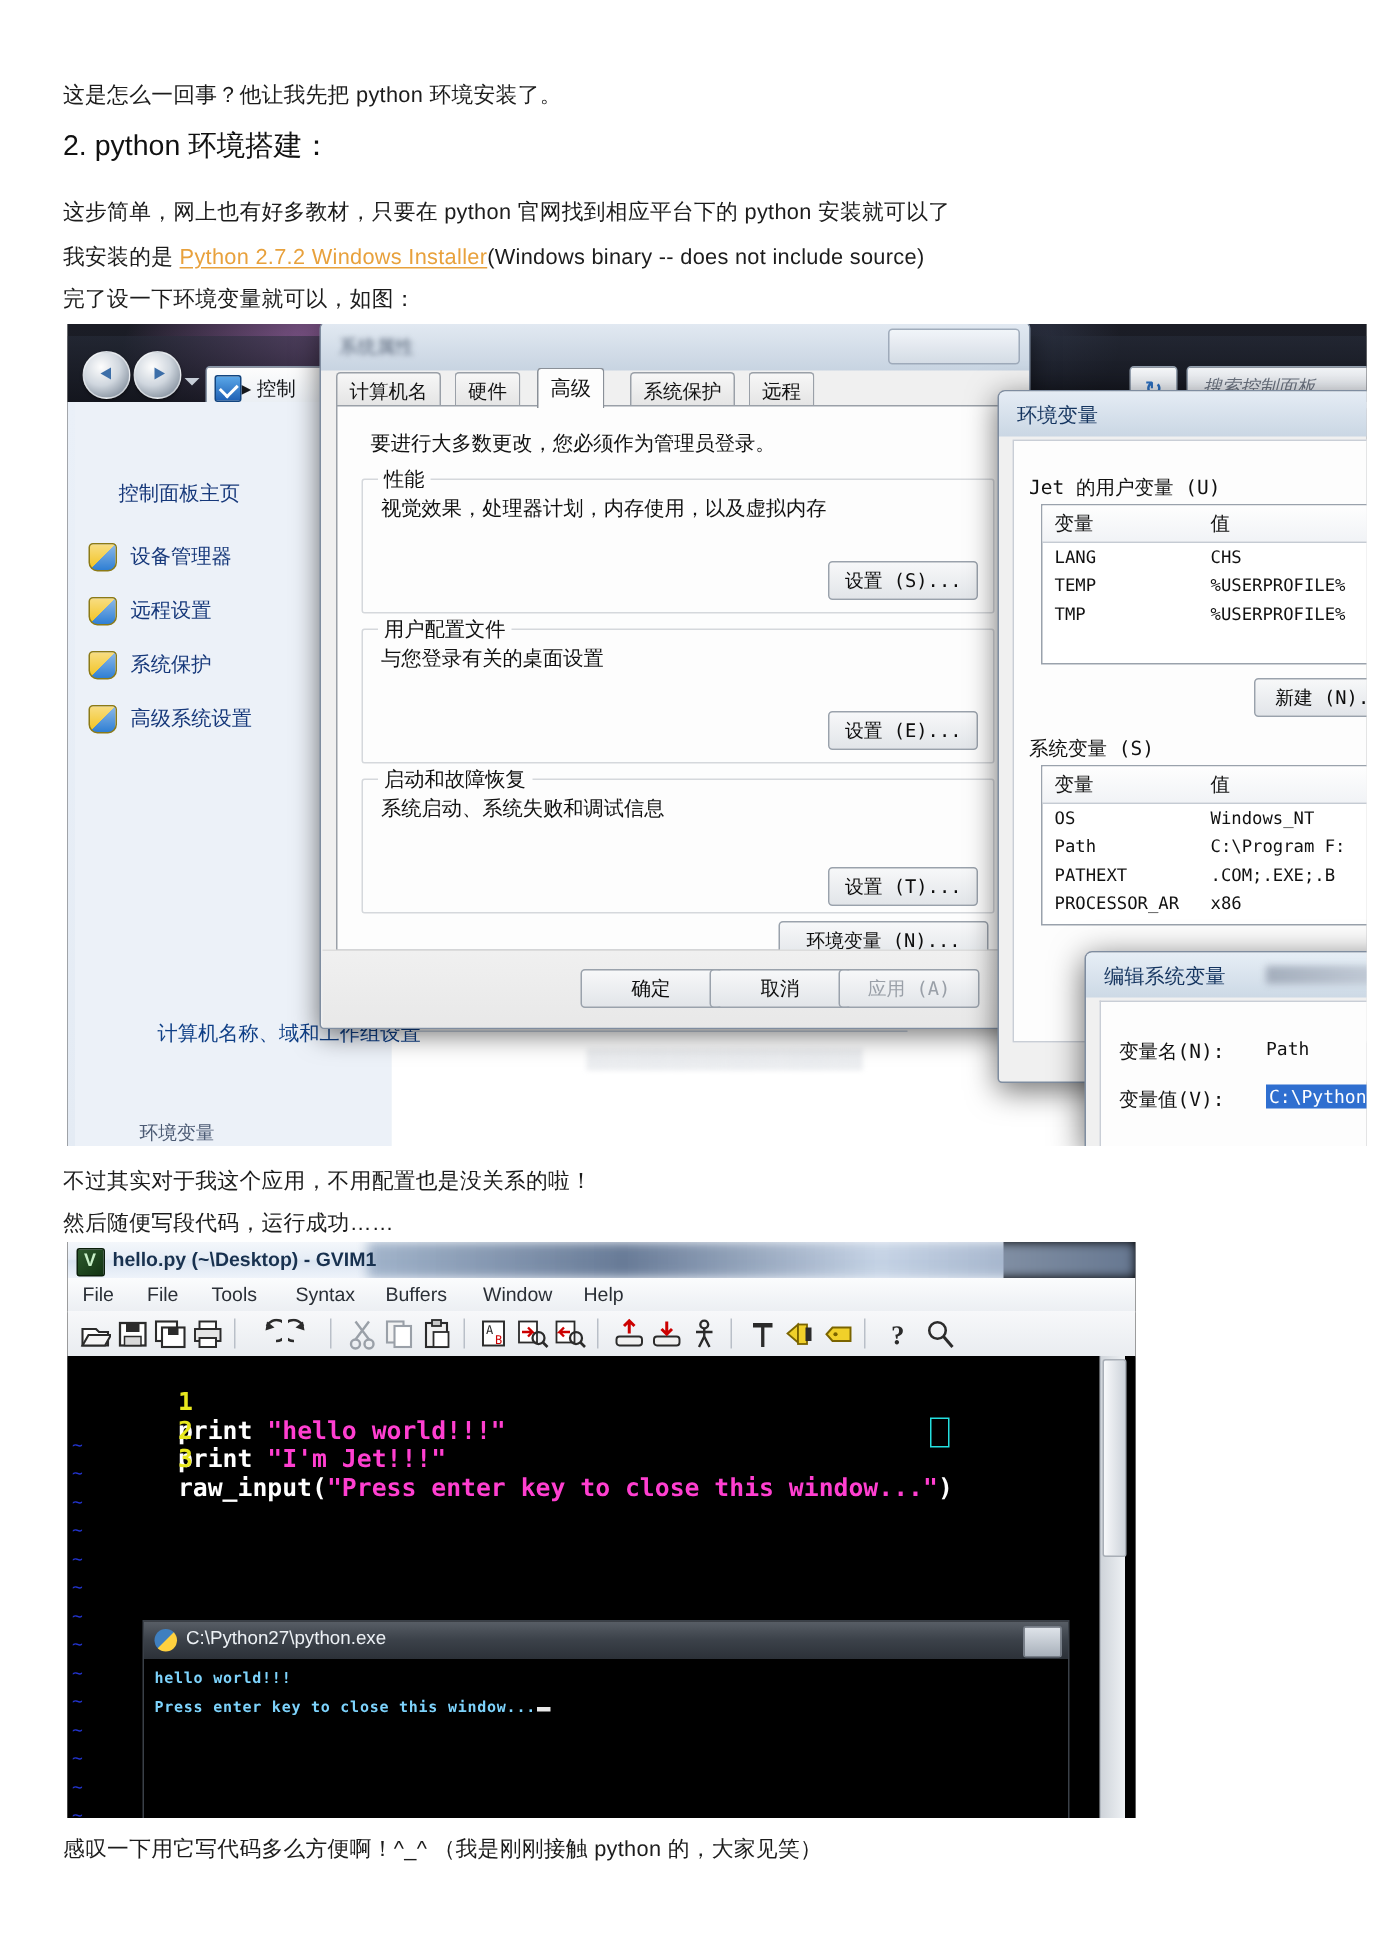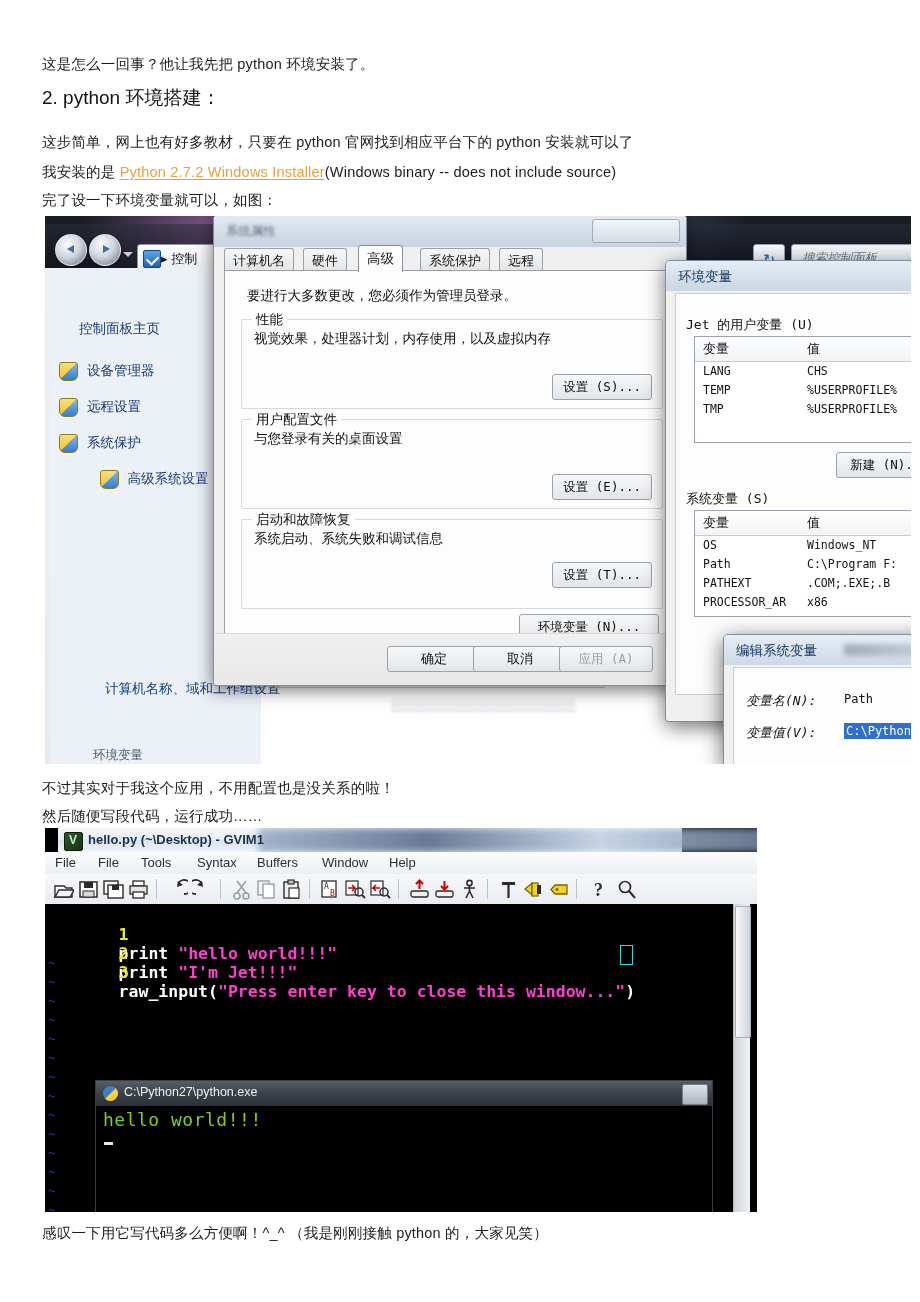--- a/index.html
+++ b/index.html
@@ -135,28 +135,28 @@
   .editdlg{position:absolute;left:678px;top:418px;width:242px;height:130px;
     background:#f0f0f0;border:1px solid #7f8da0;border-radius:5px 5px 0 0;
     box-shadow:0 5px 22px rgba(0,0,0,.6);overflow:hidden;}
   .editdlg-title{position:absolute;left:0;top:0;width:242px;height:30px;
     background:linear-gradient(180deg,rgba(230,238,246,.96),rgba(203,216,229,.96));}
   .editdlg-title span{position:absolute;left:12px;top:7px;font-size:13.5px;color:#14345f;}
   .editdlg-titleblur{position:absolute;left:120px;top:9px;width:90px;height:12px;
     background:linear-gradient(90deg,#9aa4b3,#c6ced9);filter:blur(2.4px);opacity:.85;}
   .editpane{position:absolute;left:9px;top:32px;width:224px;height:96px;background:#fdfdfd;border:1px solid #c9ced6;border-bottom:none;}
   .ed-lbl{position:absolute;left:12px;font-size:13px;color:#111;white-space:nowrap;
-    font-family:"DejaVu Sans Mono","Liberation Mono",monospace;font-style:italic;}
+    font-family:"DejaVu Sans Mono","Liberation Mono",monospace;}
   .ed-val{position:absolute;left:110px;font-size:12px;color:#111;white-space:nowrap;
     font-family:"DejaVu Sans Mono","Liberation Mono",monospace;}
   .ed-val.sel{background:#2f6fd0;color:#ffffff;padding:1px 2px;}
 
   
   .shot2{position:absolute;left:45px;top:828px;width:712px;height:384px;overflow:hidden;background:#000;}
-  .gv-titlebar{position:absolute;left:13px;top:0;width:624px;height:24px;
+  .gv-titlebar{position:absolute;left:0;top:0;width:624px;height:24px;
     background:linear-gradient(180deg,#f4f7fb 0%,#e6edf6 48%,#dae4f1 52%,#eef3fa 100%);}
   .gv-titleblur{position:absolute;left:200px;top:0;width:512px;height:24px;
     background:linear-gradient(90deg,rgba(150,170,195,.85),rgba(90,110,140,.9),rgba(190,205,225,.8),rgba(120,140,170,.85));
     filter:blur(3.5px);}
   .gv-icon{position:absolute;left:6px;top:4px;width:17px;height:17px;
     background:linear-gradient(135deg,#2d5a2d,#123312);border:1px solid #0b1f0b;border-radius:2px;}
   .gv-icon:after{content:"V";position:absolute;left:4px;top:0px;font-size:12px;color:#c8f0c8;font-weight:bold;}
   .gv-title{position:absolute;left:30px;top:4px;font-size:13px;color:#18314f;font-weight:bold;white-space:nowrap;}
   .gv-menubar{position:absolute;left:0;top:24px;width:712px;height:22px;
     background:linear-gradient(180deg,#fbfcfd,#eceff3);border-bottom:1px solid #dfe3e8;}
@@ -185,22 +185,22 @@
   .cons{position:absolute;left:50px;top:176px;width:616px;height:208px;
     background:#000;border:1px solid #3a4048;box-shadow:0 3px 14px rgba(0,0,0,.8);}
   .cons-title{position:absolute;left:0;top:0;width:616px;height:25px;
     background:linear-gradient(180deg,#585e66 0%,#3b4149 50%,#2c3138 100%);}
   .cons-ico{position:absolute;left:7px;top:5px;width:15px;height:15px;border-radius:50%;
     background:linear-gradient(135deg,#3f7fbf 0%,#3f7fbf 48%,#ffd13f 52%,#ffd13f 100%);}
   .cons-titletxt{position:absolute;left:28px;top:4px;font-size:12.5px;color:#edf1f5;white-space:nowrap;}
   .cons-btn{position:absolute;right:4px;top:3px;width:24px;height:19px;
     background:linear-gradient(180deg,#dfe4ea,#a9b1bb);border:1px solid #767d87;border-radius:2px;}
   .cons-body{position:absolute;left:1px;top:25px;width:606px;height:182px;background:#000;padding:4px 0 0 6px;}
-  .cons-line{font-family:"DejaVu Sans Mono","Liberation Mono",monospace;font-size:18px;line-height:19px;
-    color:#84cc16;white-space:pre;font-weight:normal;letter-spacing:.5px;}
+  .cons-line{font-family:"DejaVu Sans Mono","Liberation Mono",monospace;font-size:10px;line-height:19px;
+    color:#7dd3fc;white-space:pre;font-weight:bold;letter-spacing:.5px;}
   .cons-caret{display:inline-block;width:9px;height:3px;background:#e8e8e8;vertical-align:baseline;margin-left:1px;}
 </style>
 </head>
 <body>
 
 <div class="doc">
   <div class="para" style="left:42px;top:54px;">这是怎么一回事？他让我先把 python 环境安装了。</div>
   <div class="h2" style="left:42px;top:86px;">2. python 环境搭建：</div>
   <div class="para" style="left:42px;top:132px;">这步简单，网上也有好多教材，只要在 python 官网找到相应平台下的 python 安装就可以了</div>
   <div class="para" style="left:42px;top:162px;"><span>我安装的是 </span><a class="link" href="#">Python 2.7.2 Windows Installer</a><span>(Windows binary -- does not include source)</span></div>
@@ -244,21 +244,21 @@
           <span>设备管理器</span>
         </div>
         <div class="cp-li" style="top:128px;">
           <div class="shield"></div>
           <span>远程设置</span>
         </div>
         <div class="cp-li" style="top:164px;">
           <div class="shield"></div>
           <span>系统保护</span>
         </div>
-        <div class="cp-li" style="top:200px;justify-content:center;">
+        <div class="cp-li" style="top:200px;">
           <div class="shield"></div>
           <span>高级系统设置</span>
         </div>
       </div>
       <div class="cp-main">
         <div class="cp-blur" style="left:130px;top:430px;">▒▒▒▒▒▒▒▒▒▒▒▒▒▒▒▒▒▒▒▒</div>
       </div>
     </div>
     <div class="cp-seealso">环境变量</div>
     <div class="cp-grouptitle">计算机名称、域和工作组设置</div>
@@ -289,21 +289,21 @@
 
       <div class="group" style="top:148px;height:88px;">
         <div class="group-lbl">用户配置文件</div>
         <div class="group-desc">与您登录有关的桌面设置</div>
         <div class="winbtn" style="right:10px;bottom:8px;">设置 (E)...</div>
       </div>
 
       <div class="group" style="top:248px;height:88px;">
         <div class="group-lbl">启动和故障恢复</div>
         <div class="group-desc">系统启动、系统失败和调试信息</div>
-        <div class="winbtn" style="right:10px;bottom:20px;">设置 (T)...</div>
+        <div class="winbtn" style="right:10px;bottom:4px;">设置 (T)...</div>
       </div>
 
       <div class="winbtn" style="right:18px;top:343px;width:118px;">环境变量 (N)...</div>
     </div>
 
     <div class="sp-bottombar">
       <div class="winbtn" style="left:172px;top:12px;width:72px;font-family:'Liberation Sans',sans-serif;font-size:13px;">确定</div>
       <div class="winbtn" style="left:258px;top:12px;width:72px;font-family:'Liberation Sans',sans-serif;font-size:13px;">取消</div>
       <div class="winbtn dim" style="left:344px;top:12px;width:72px;">应用 (A)</div>
     </div>
@@ -571,21 +571,21 @@
     <div class="cursorbox" style="left:575px;top:41px;"></div>
 
     <div class="cons">
       <div class="cons-title">
         <div class="cons-ico"></div>
         <div class="cons-titletxt">C:\Python27\python.exe</div>
         <div class="cons-btn"></div>
       </div>
       <div class="cons-body">
         <div class="cons-line">hello world!!!</div>
-        <div class="cons-line"><span class="cons-caret"></span></div>
+        <div class="cons-line"><span>Press enter key to close this window...</span><span class="cons-caret"></span></div>
       </div>
     </div>
   </div>
 
   <div class="gv-scroll">
     <div class="gv-thumb"></div>
   </div>
 </div>
 
 </body></html>

